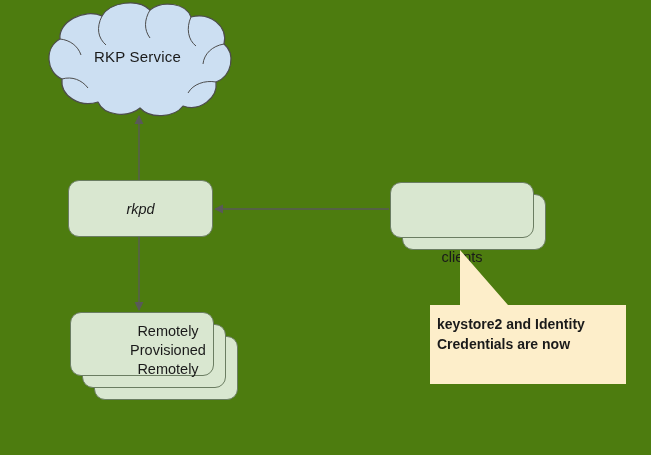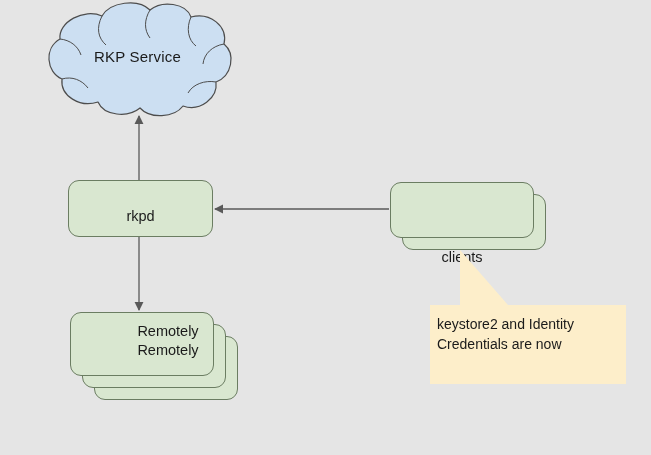--- a/index.html
+++ b/index.html
@@ -4,21 +4,21 @@
 <style>
   html, body {
     margin: 0;
     padding: 0;
     background: #000000;
   }
   #canvas {
     position: relative;
     width: 651px;
     height: 455px;
-    background: #e5e5e5;
+    background: #4d7c0f;
     overflow: hidden;
     font-family: "Liberation Sans", sans-serif;
   }
   .abs { position: absolute; }
 
   
   #cloud-shape {
     left: 40px;
     top: 0px;
     width: 195px;
@@ -46,37 +46,37 @@
     left: 0;
     width: 100%;
     text-align: center;
     font-size: 14.5px;
     color: #1a1a1a;
     line-height: 19px;
   }
 
   
   #rkpd-box { left: 68px; top: 180px; width: 145px; height: 57px; }
-  #rkpd-label { top: 26px; }
+  #rkpd-label { top: 19px; font-style: italic; }
 
   
   #clients-group { left: 390px; top: 182px; width: 160px; height: 72px; }
   #clients-back  { left: 12px; top: 12px; width: 144px; height: 56px; }
   #clients-front { left: 0px;  top: 0px;  width: 144px; height: 56px; }
   #clients-label { top: 19px; margin-top: 46px; }
 
   
   #rpc-group { left: 70px; top: 312px; width: 172px; height: 90px; }
   #rpc-back3 { left: 24px; top: 24px; width: 144px; height: 64px; }
   #rpc-back2 { left: 12px; top: 12px; width: 144px; height: 64px; }
   #rpc-front { left: 0px;  top: 0px;  width: 144px; height: 64px; }
   #rpc-label { top: 9px; padding-left: 26px; }
 
   
-  #callout-group { left: 430px; top: 248px; width: 200px; height: 140px; }
+  #callout-group { left: 430px; top: 248px; width: 200px; height: 140px; font-weight: bold; }
   #callout-pointer { left: 0; top: 0; width: 200px; height: 140px; }
   #callout-text {
     position: absolute;
     left: 7px;
     top: 66px;
     width: 170px;
     font-size: 14px;
     line-height: 20px;
     color: #1a1a1a;
   }
@@ -136,20 +136,21 @@
       <div class="proc-label" id="clients-label">clients</div>
     </div>
   </div>
 
   <div class="abs" id="rpc-group">
     <div class="abs proc-box" id="rpc-back3"></div>
     <div class="abs proc-box" id="rpc-back2"></div>
     <div class="abs proc-box" id="rpc-front">
       <div class="proc-label" id="rpc-label">
         <div>Remotely</div>
+        <div>Provisioned</div>
         <div>Remotely</div>
       </div>
     </div>
   </div>
 
   <div class="abs" id="callout-group">
     <svg class="abs" id="callout-pointer" viewBox="0 0 200 140" xmlns="http://www.w3.org/2000/svg">
       <path d="M0 57
                L30 57
                L30 2

